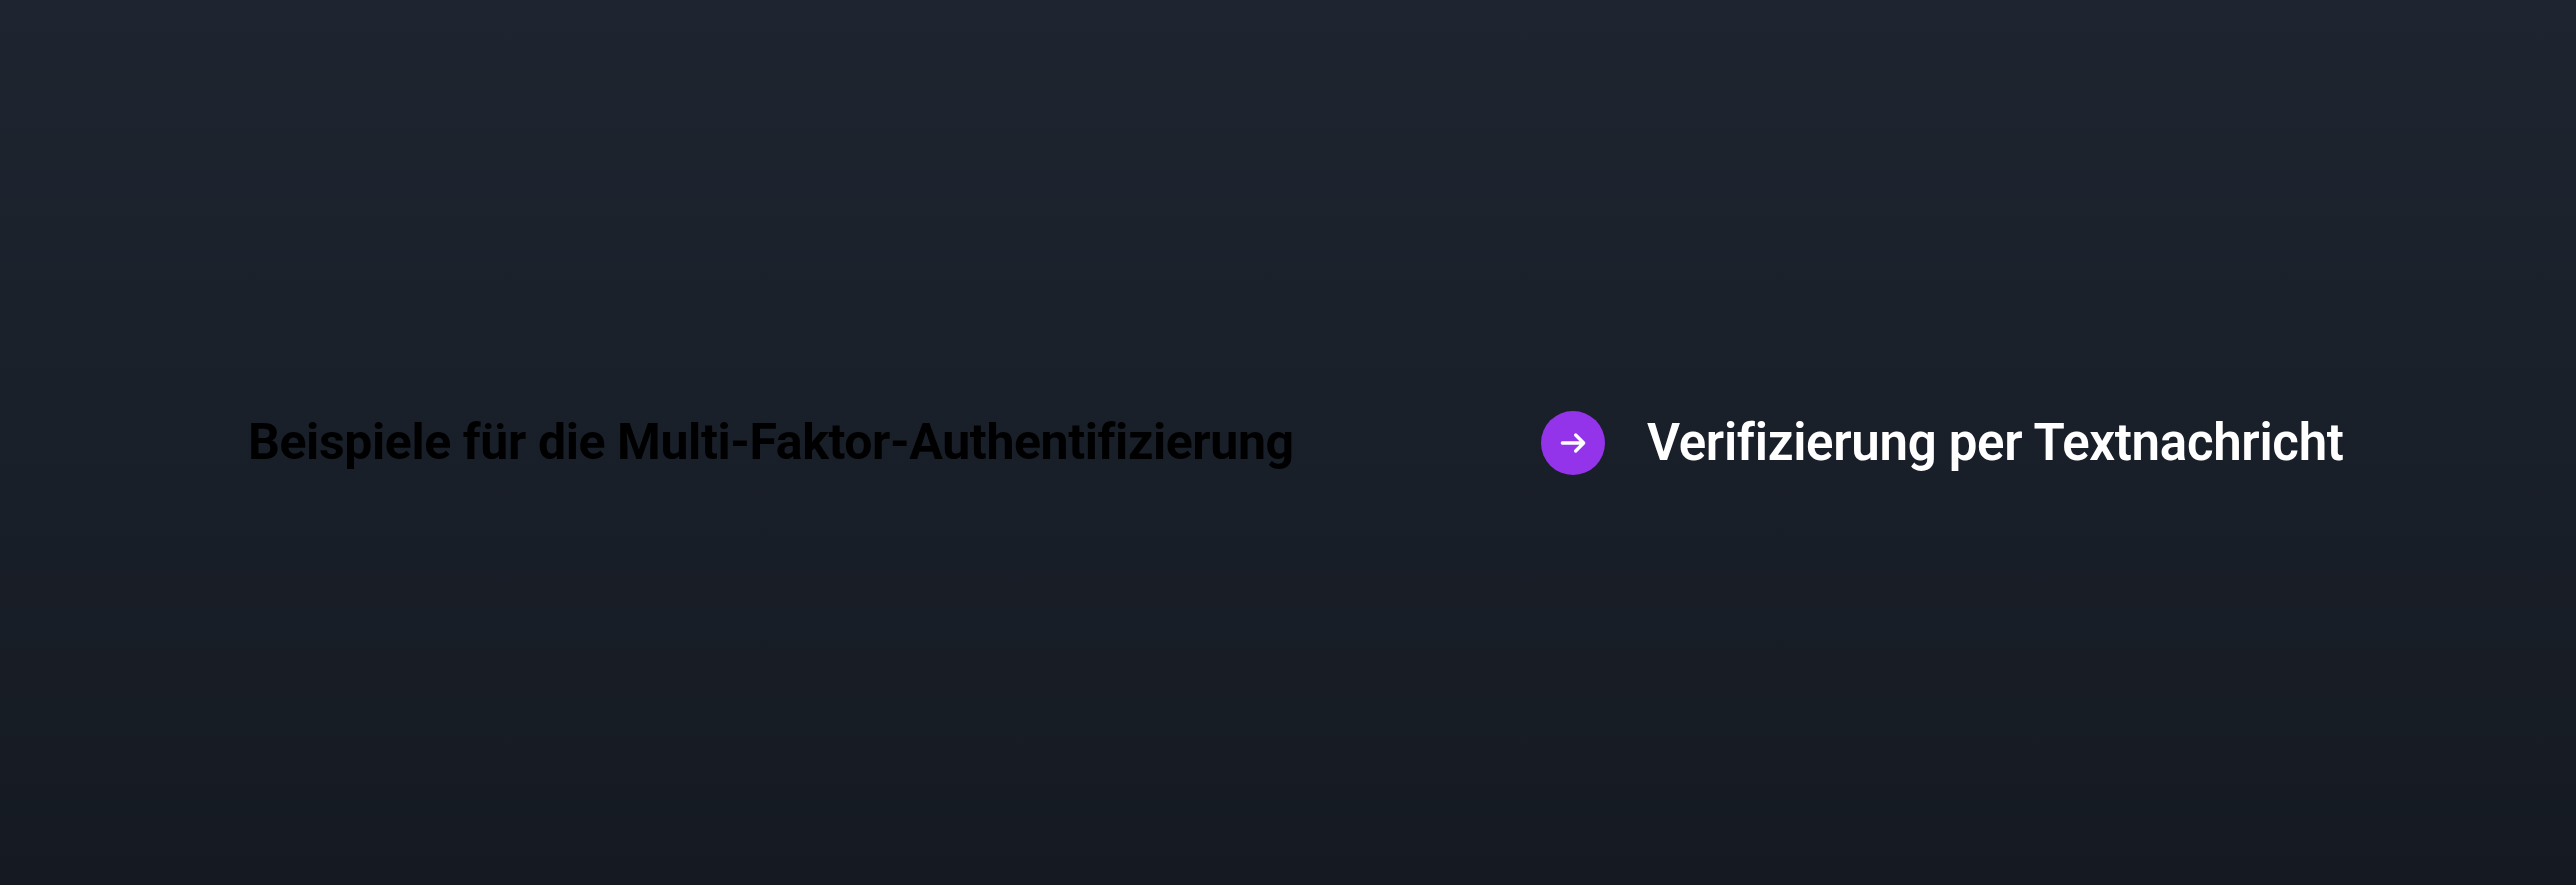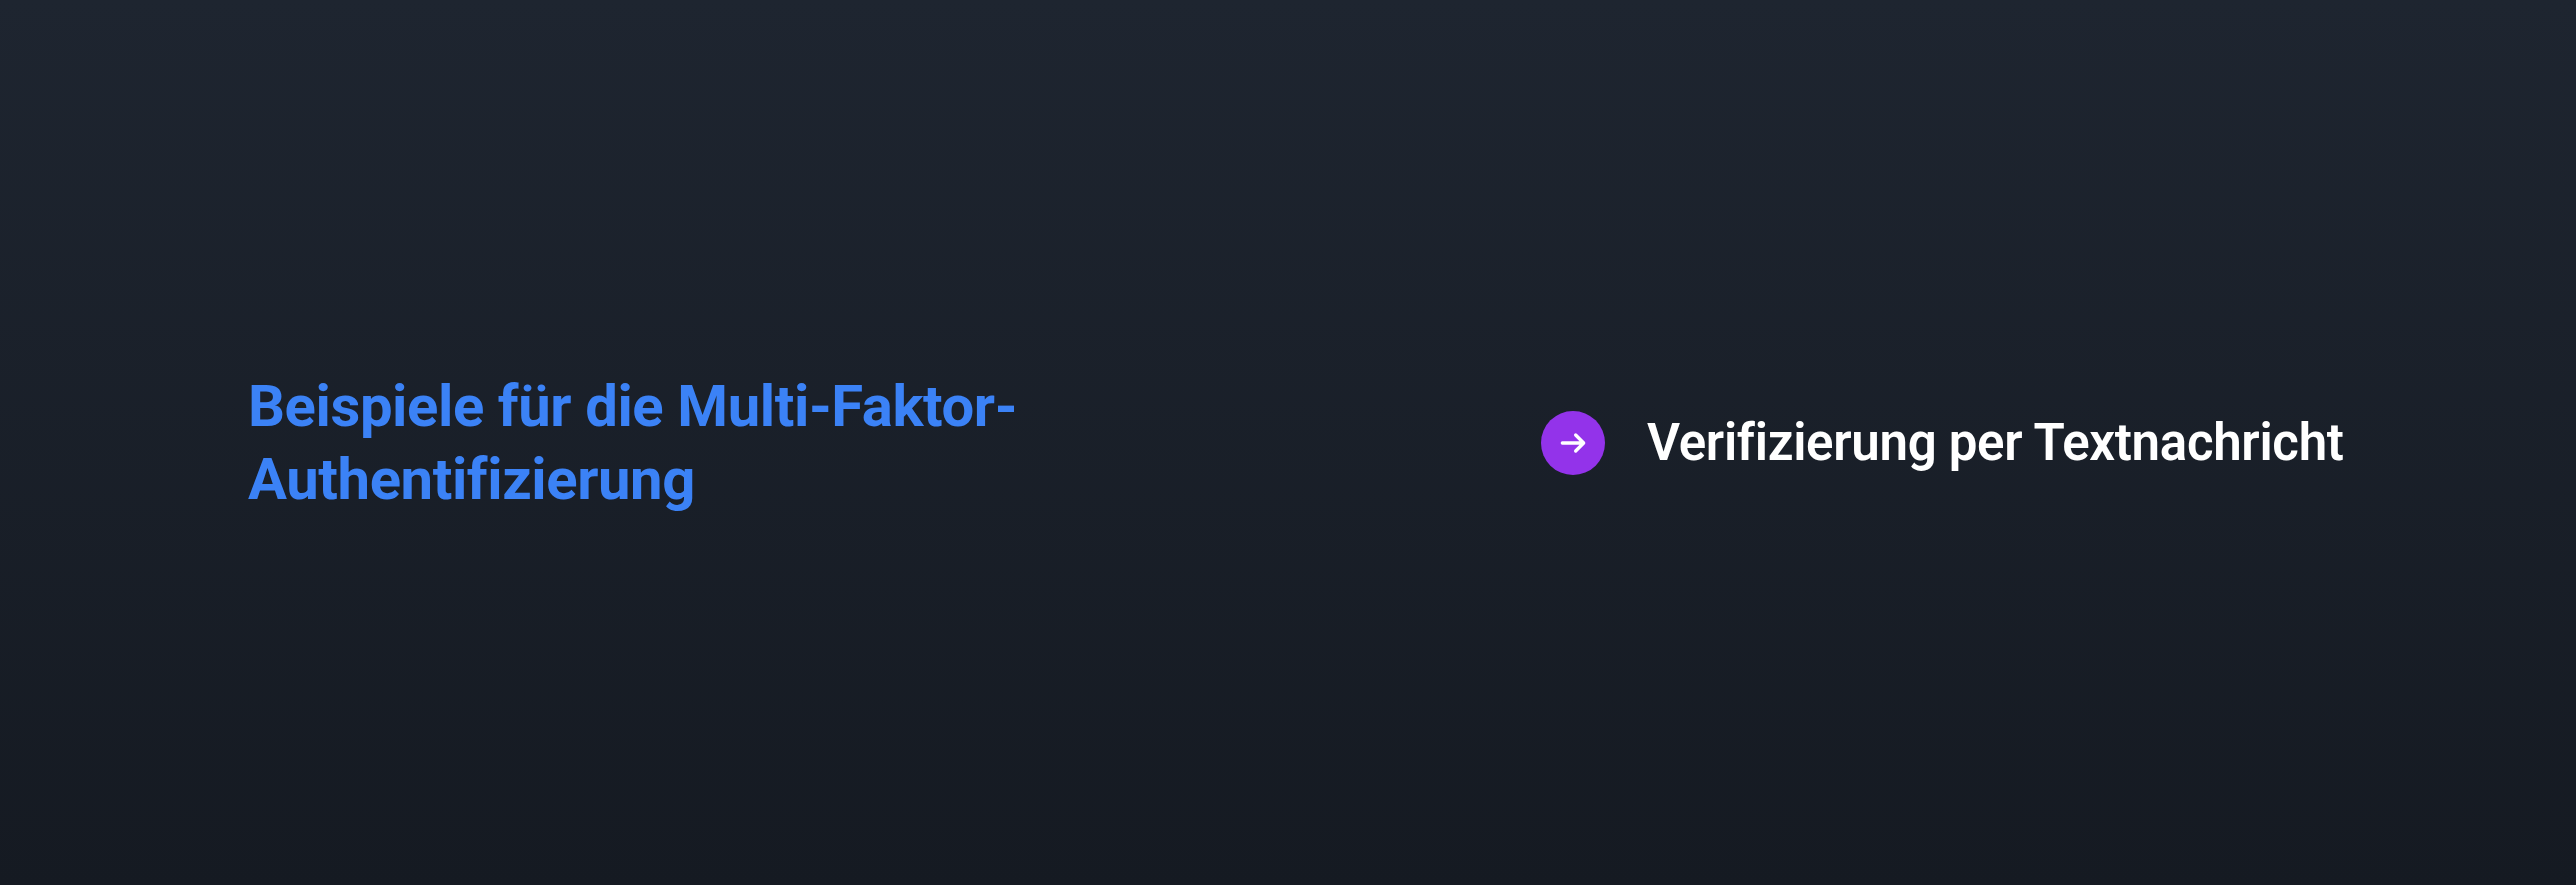--- a/index.html
+++ b/index.html
@@ -20,22 +20,22 @@
       display: flex;
       width: 100%;
       align-items: center;
       padding-left: 248px;
     }
     .left-section {
       flex: 0 0 auto;
       width: 1151px;
     }
     .heading {
-      color: #3b82f6;
-      font-size: 58px;
+      color: #000000;
+      font-size: 50px;
       font-weight: 700;
       line-height: 1.25;
       letter-spacing: -0.4px;
     }
     .right-section {
       flex: 0 0 auto;
       padding-left: 142px;
     }
     .list {
       display: flex;

